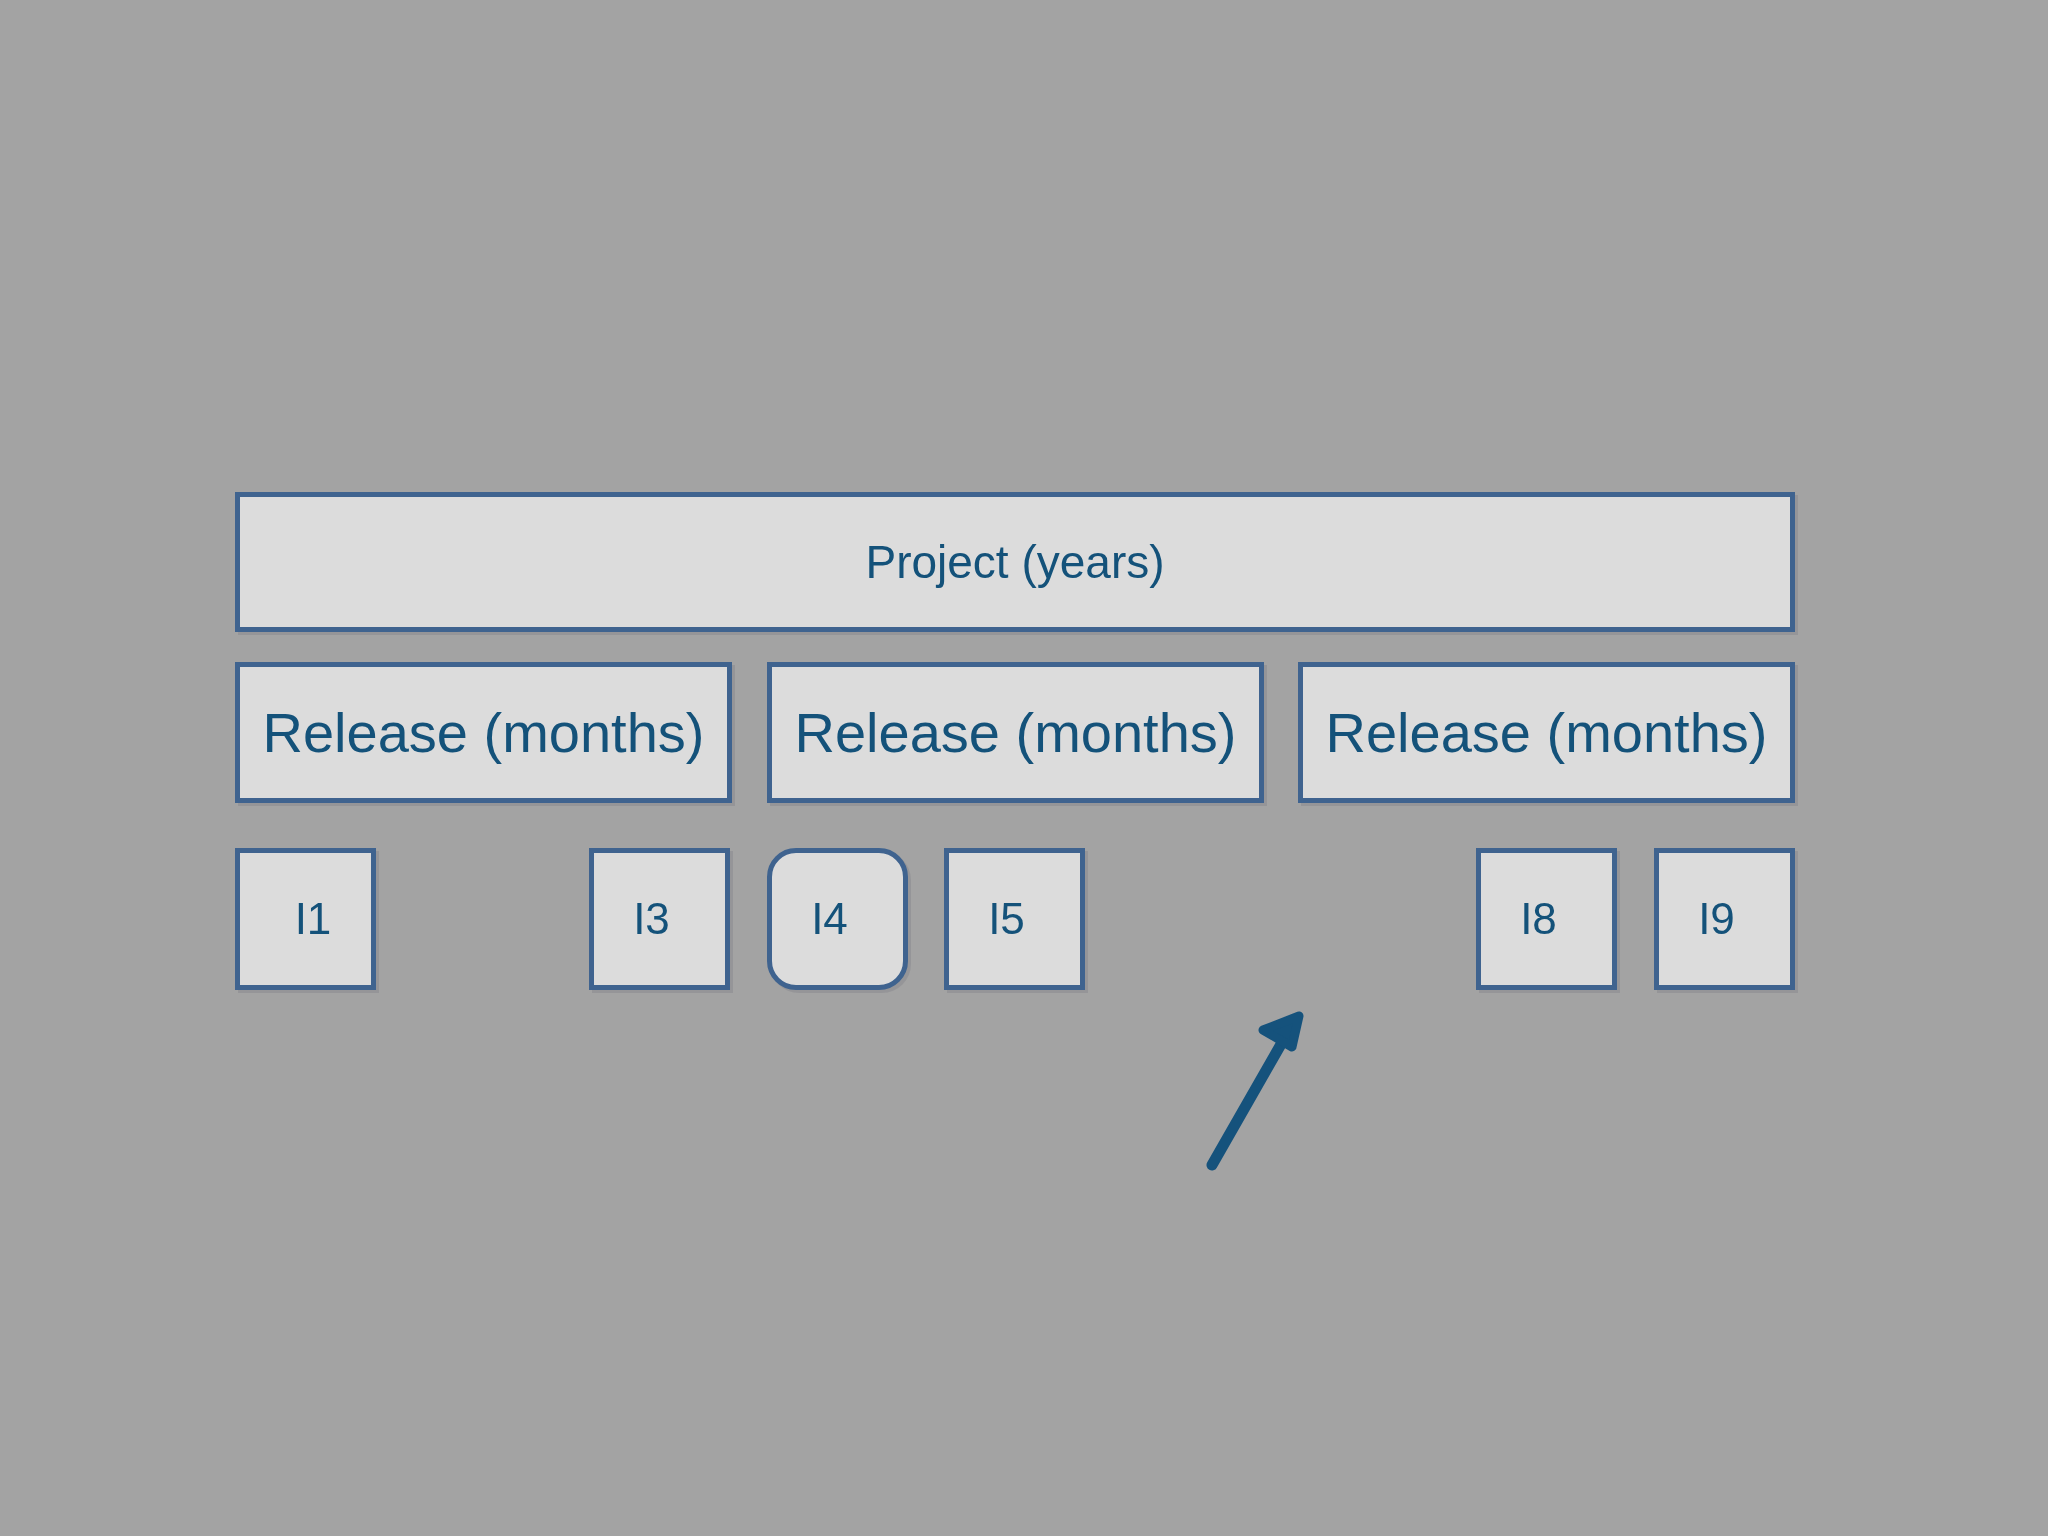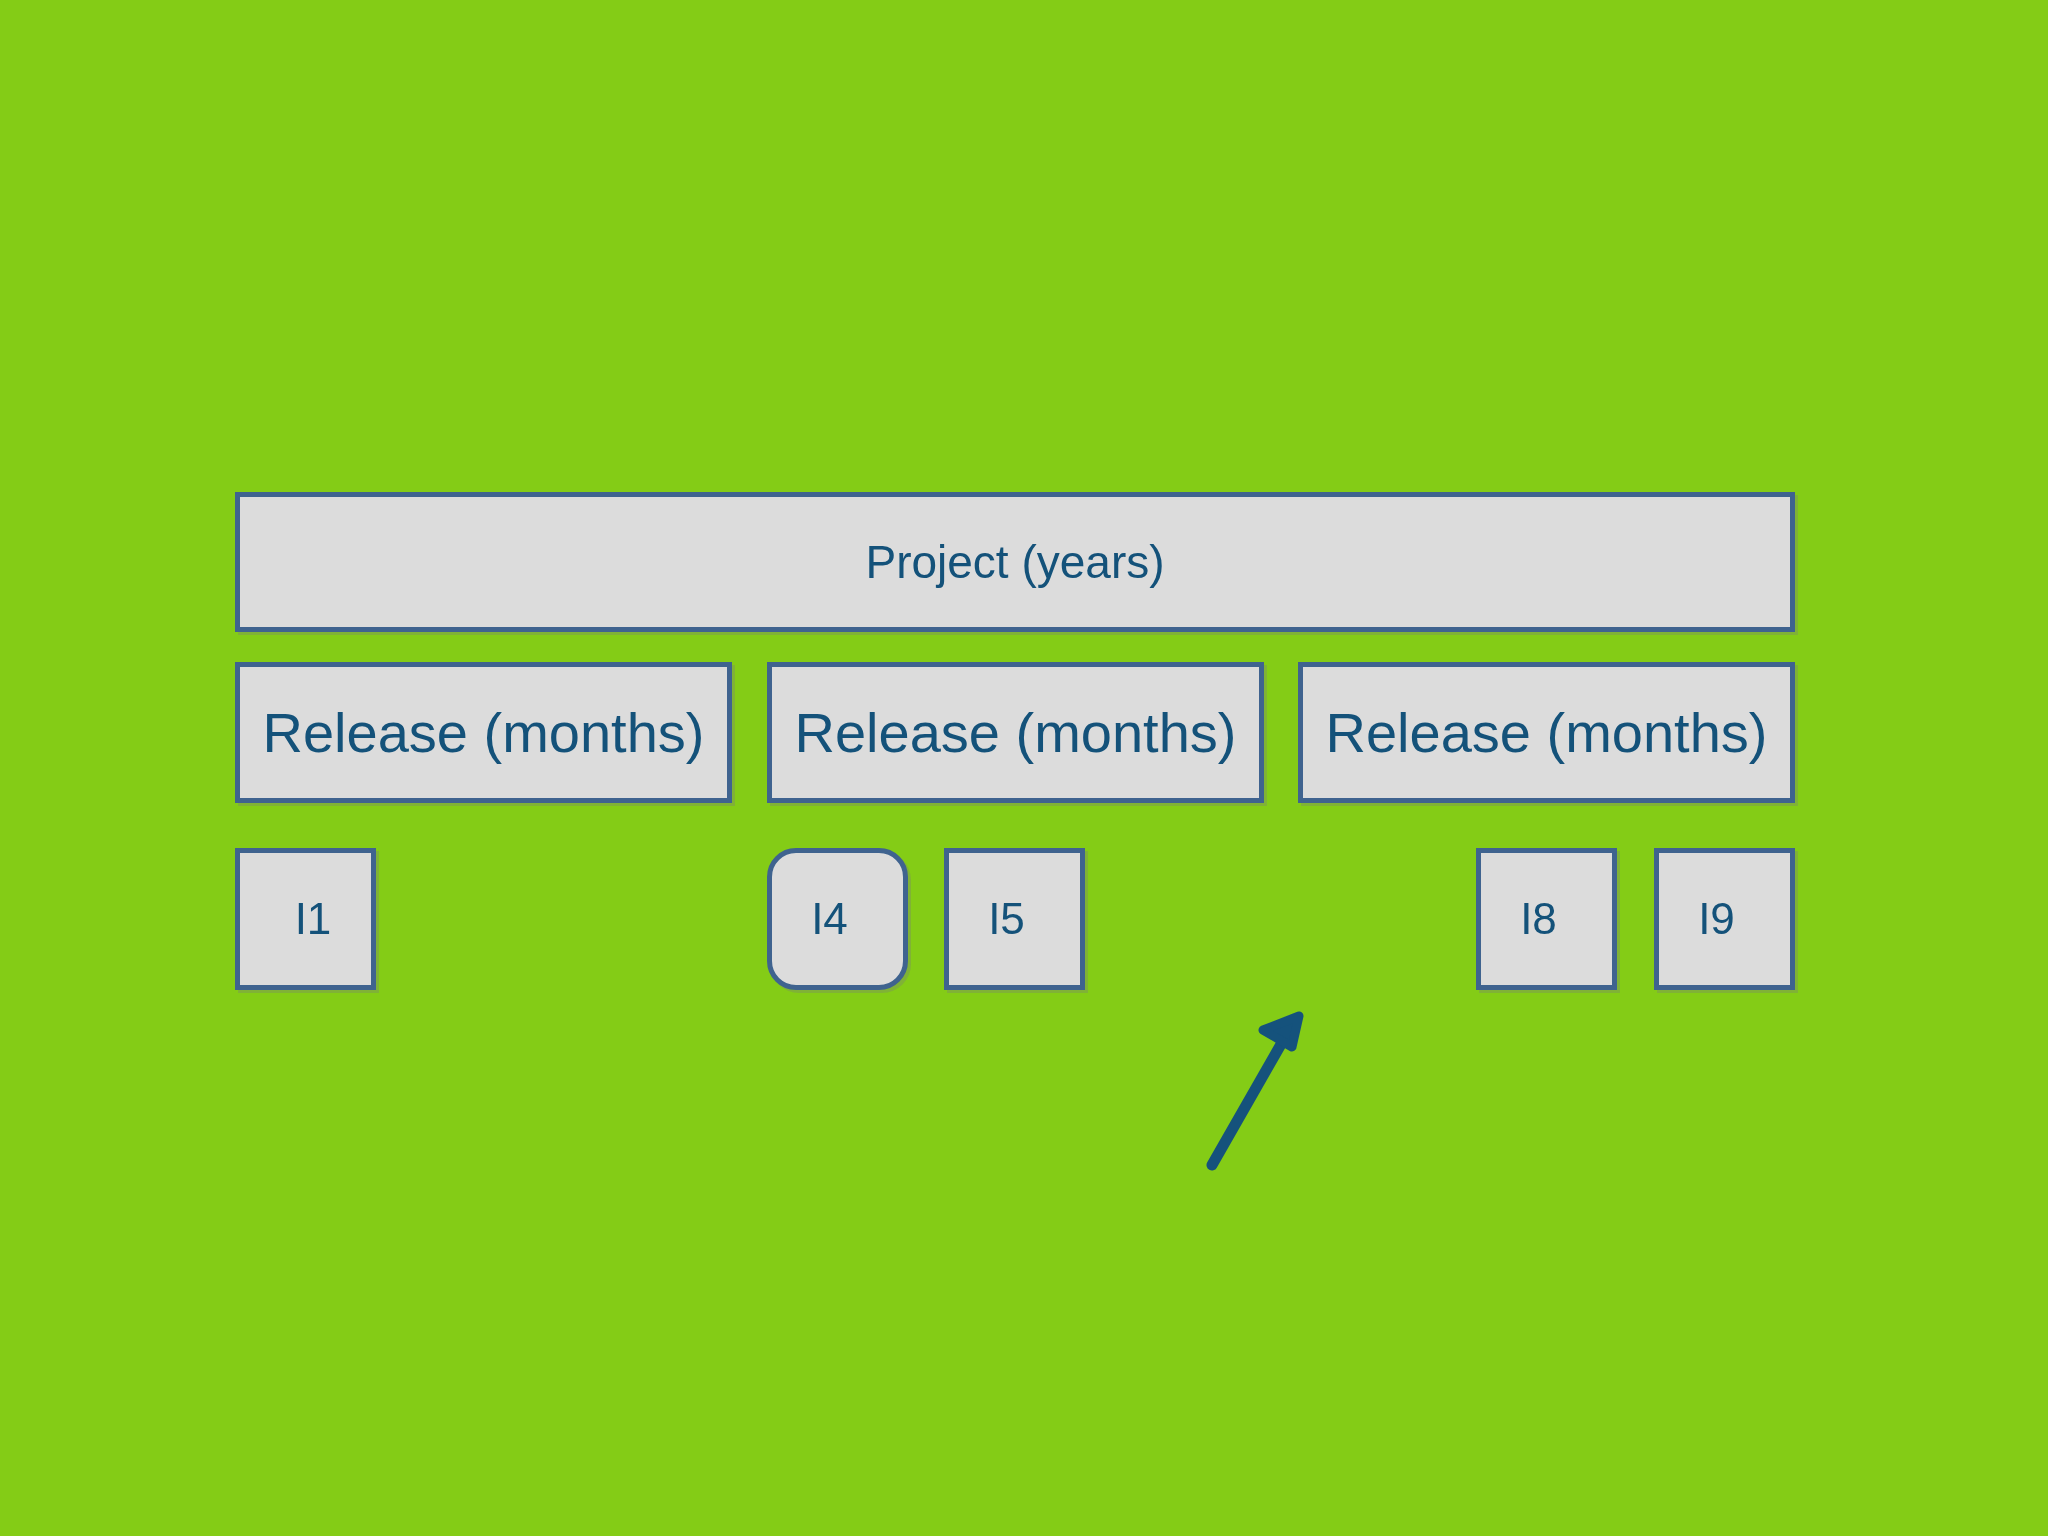--- a/index.html
+++ b/index.html
@@ -13,21 +13,21 @@
     position: relative;
     overflow: hidden;
     font-family: "Liberation Sans", sans-serif;
   }
 
   #canvas {
     position: absolute;
     left: 0; top: 0;
     width: 2048px;
     height: 1536px;
-    background: #84cc16;
+    background: #a3a3a3;
   }
 
   
   .box {
     position: absolute;
     box-sizing: border-box;
     background: #dcdcdc;
     border: 5px solid #3f638f;
     display: flex;
     align-items: center;
@@ -132,20 +132,23 @@
     </div>
     <div class="box release-box r3">
       <span>Release (months)</span>
     </div>
   </div>
 
   <div class="iter-row">
     <div class="box iter-box" style="left:0px;padding-left:31px;">
       <span class="iter-label">I1</span>
     </div>
+    <div class="box iter-box" style="left:354px;">
+      <span class="iter-label">I3</span>
+    </div>
     <div class="box iter-box" style="left:532px;border-radius:29px;">
       <span class="iter-label">I4</span>
     </div>
     <div class="box iter-box" style="left:709px;">
       <span class="iter-label">I5</span>
     </div>
     <div class="box iter-box" style="left:1241px;">
       <span class="iter-label">I8</span>
     </div>
     <div class="box iter-box" style="left:1419px;">

